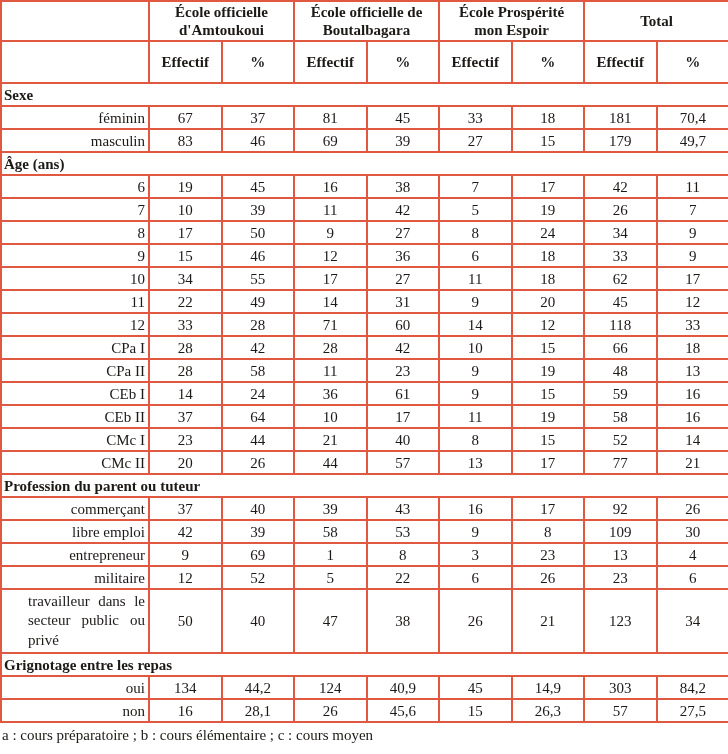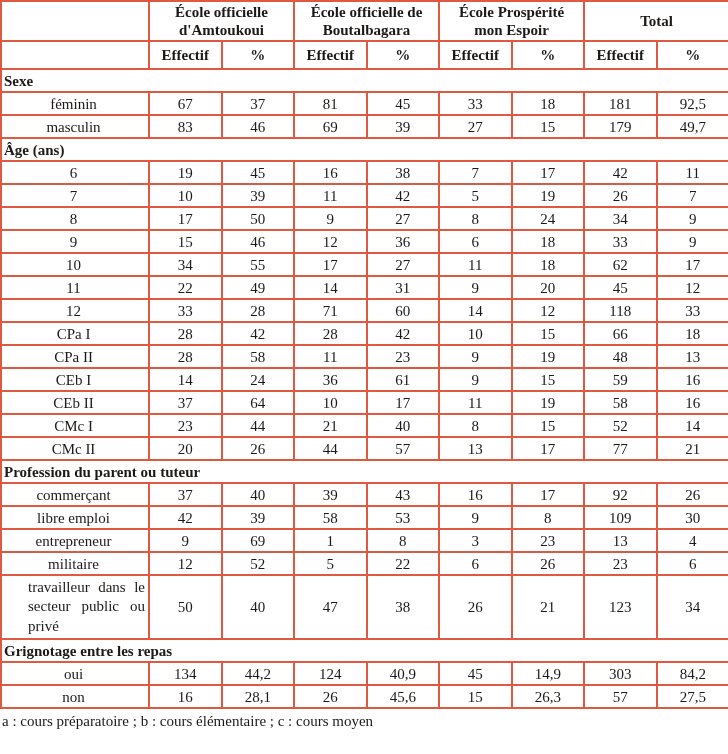--- a/index.html
+++ b/index.html
@@ -20,28 +20,28 @@
     font-size: 15px;
     line-height: 1.2;
     padding: 1px 2px;
     text-align: center;
     vertical-align: middle;
     overflow: hidden;
   }
   thead th { font-weight: bold; }
   tr.group-header-row { height: 37px; }
   tr.group-header-row th { white-space: pre-line; font-size: 15px; }
-  tr.subheader-row { height: 28px; margin-top: 40px; }
+  tr.subheader-row { height: 42px; margin-top: 40px; }
   tbody tr { height: 23px; }
   tr.section-row td {
     text-align: left;
     font-weight: bold;
   }
   td.label {
-    text-align: center;
+    text-align: right;
     padding-left: 0;
     padding-right: 3px;
   }
   tr.tall-row { height: 64px; }
   td.label.justify {
     text-align: justify;
     text-align-last: left;
     padding-left: 26px;
     line-height: 1.3;
   }
@@ -95,21 +95,21 @@
       </tr>
       <tr>
         <td class="label">féminin</td>
         <td>67</td>
         <td>37</td>
         <td>81</td>
         <td>45</td>
         <td>33</td>
         <td>18</td>
         <td>181</td>
-        <td>92,5</td>
+        <td>70,4</td>
       </tr>
       <tr>
         <td class="label">masculin</td>
         <td>83</td>
         <td>46</td>
         <td>69</td>
         <td>39</td>
         <td>27</td>
         <td>15</td>
         <td>179</td>

